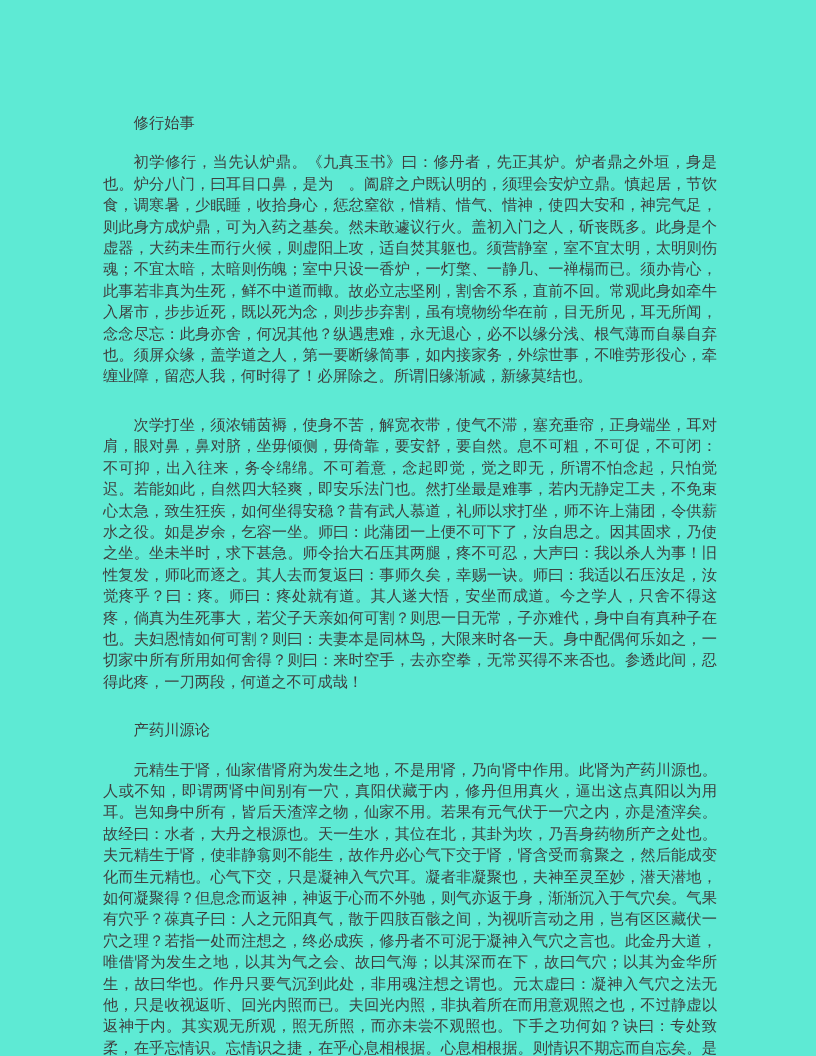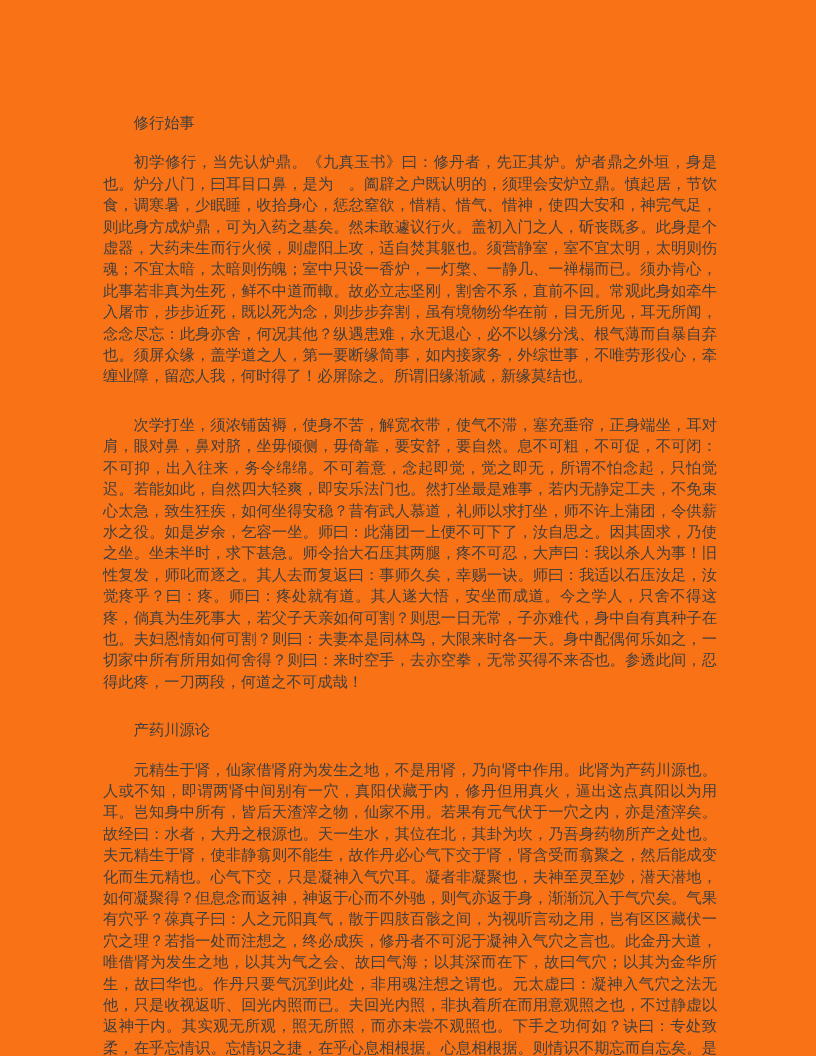--- a/index.html
+++ b/index.html
@@ -5,21 +5,21 @@
   html, body {
     margin: 0;
     padding: 0;
     background: #ffffff;
   }
   .page {
     position: relative;
     width: 816px;
     height: 1056px;
     margin: 0 auto;
-    background: #f97316;
+    background: #5eead4;
     box-sizing: border-box;
     padding: 112px 99px 40px 103px;
     font-family: "Liberation Serif", "DejaVu Serif", serif;
     color: #3f3f3f;
     overflow: hidden;
   }
   .doc-heading {
     font-size: 15.3px;
     font-weight: normal;
     line-height: 21.4px;

